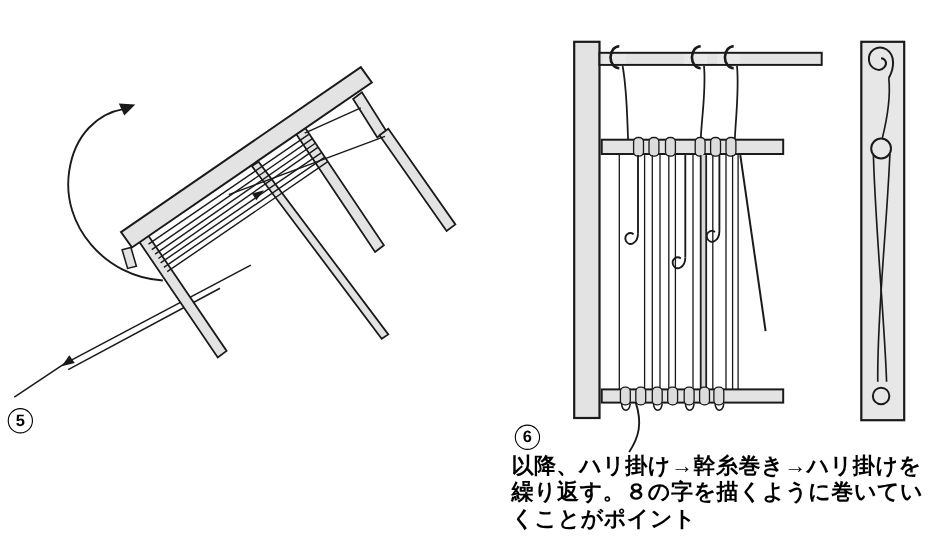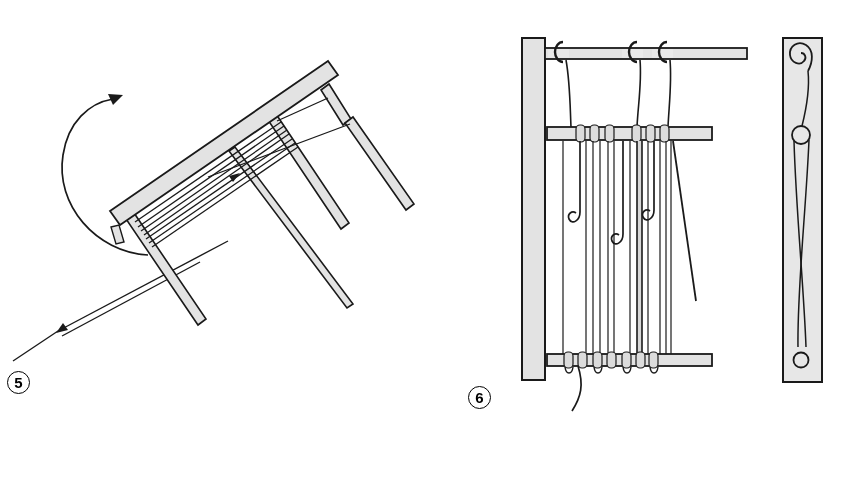--- a/index.html
+++ b/index.html
@@ -155,14 +155,19 @@
     </g>
   </svg>
 
   <div class="step-circle" style="left:7px;top:371px">
     <span>5</span>
   </div>
 
   <div class="step-circle" style="left:468px;top:386px">
     <span>6</span>
   </div>
+  <div class="caption" style="left:465px;top:412px">
+    <span>以降、ハリ掛け→幹糸巻き→ハリ掛けを</span>
+    <span>繰り返す。８の字を描くように巻いてい</span>
+    <span>くことがポイント</span>
+  </div>
 
 </div>
 
 </body></html>

